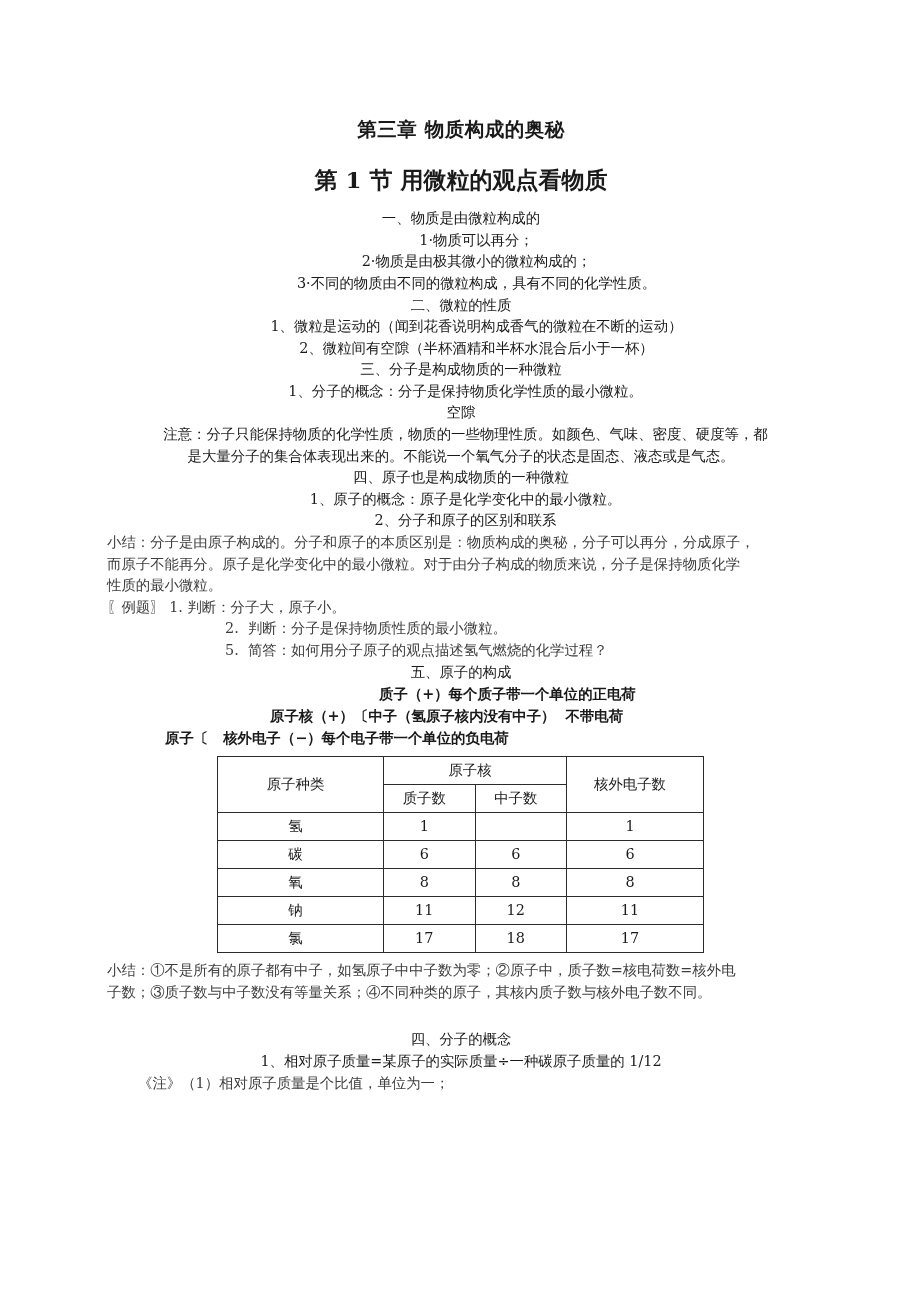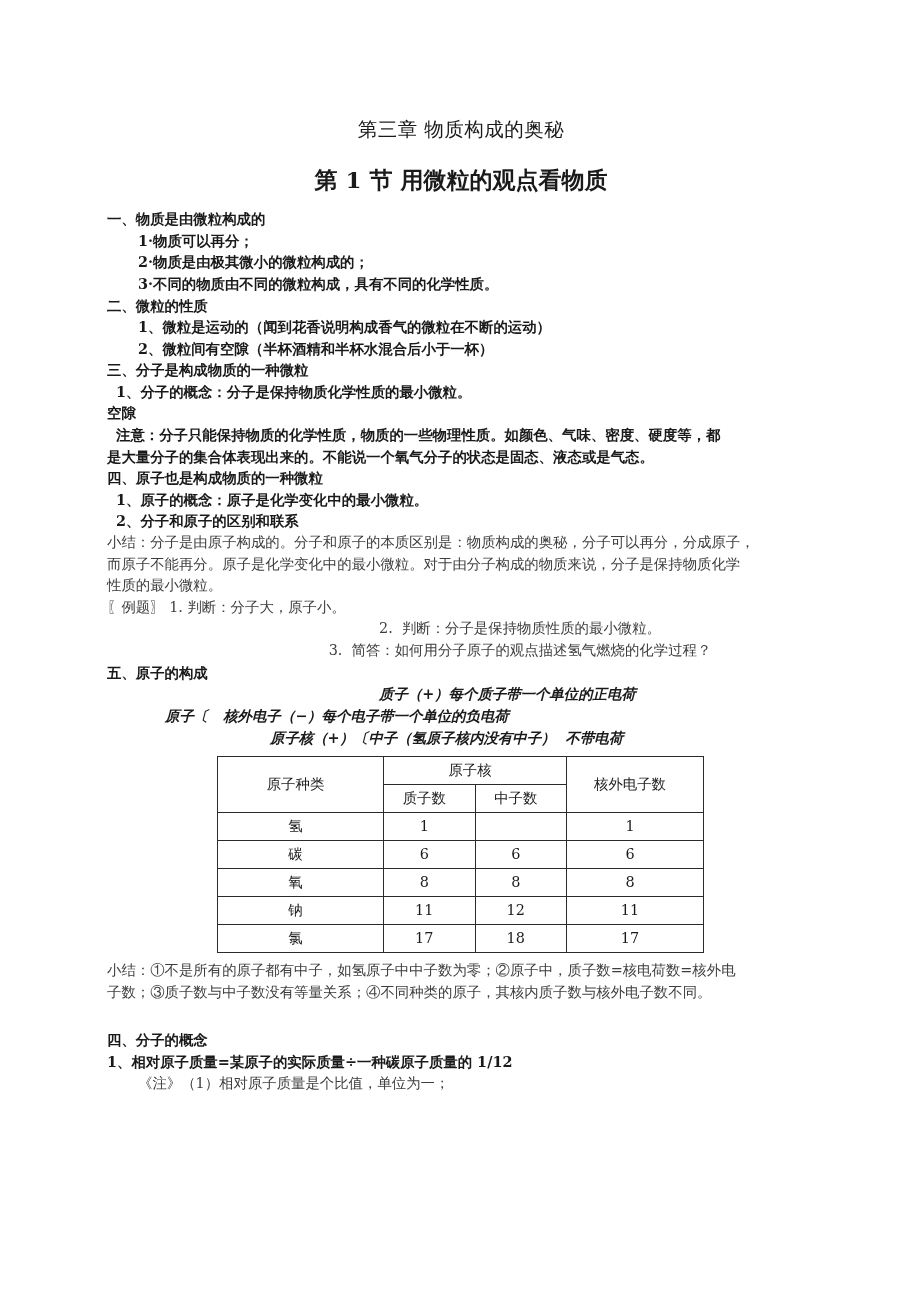--- a/index.html
+++ b/index.html
@@ -18,21 +18,21 @@
     position: relative;
     width: 920px;
     height: 1302px;
     box-sizing: border-box;
     padding: 0 105px 0 107px;
   }
 
   
   .doc-title {
     text-align: center;
-    font-weight: normal;
+    font-weight: bold;
     font-size: 19.5px;
     letter-spacing: 0.5px;
     margin: 0;
     padding-top: 118px;
     line-height: 1.25;
   }
   .doc-subtitle {
     text-align: center;
     font-weight: bold;
     font-size: 23px;
@@ -43,35 +43,34 @@
   }
 
   
   .line {
     font-size: 14.4px;
     line-height: 21.6px;
     margin: 0;
     white-space: pre-wrap;
     word-break: break-all;
   }
-  .bold { font-weight: bold; }
+  .bold { font-weight: normal; text-align: center; }
   .gray { color: #3d3d3d; }
   .i1 { padding-left: 31px; }
   .i-half { padding-left: 9px; }
-  .i3 { padding-left: 118px; text-align: center; }
+  .i3 { padding-left: 118px; }
 
   
   .atom-block { margin: 0; }
   .atom-line {
     font-size: 14.4px;
     line-height: 22px;
     margin: 0;
     white-space: pre;
     font-weight: bold;
-    font-style: italic;
   }
   .atom-l1 { padding-left: 272px; }
   .atom-l2 { padding-left: 163px; }
   .atom-l3 { padding-left: 58px; }
 
   
   .tbl-wrap {
     margin: 7px 0 0 110px;
   }
   table.atom-table {
@@ -123,28 +122,28 @@
   <p class="line bold">四、原子也是构成物质的一种微粒</p>
   <p class="line bold i-half">1、原子的概念：原子是化学变化中的最小微粒。</p>
   <p class="line bold i-half">2、分子和原子的区别和联系</p>
 
   <p class="line gray">小结：分子是由原子构成的。分子和原子的本质区别是：物质构成的奥秘，分子可以再分，分成原子，</p>
   <p class="line gray">而原子不能再分。原子是化学变化中的最小微粒。对于由分子构成的物质来说，分子是保持物质化学</p>
   <p class="line gray">性质的最小微粒。</p>
 
   <p class="line gray">〖例题〗 1. 判断：分子大，原子小。</p>
   <p class="line gray i3">2.  判断：分子是保持物质性质的最小微粒。</p>
-  <p class="line gray i3">3.  简答：如何用分子原子的观点描述氢气燃烧的化学过程？</p>
+  <p class="line gray i3">5.  简答：如何用分子原子的观点描述氢气燃烧的化学过程？</p>
 
   <p class="line bold">五、原子的构成</p>
 
   <div class="atom-block">
     <p class="atom-line atom-l1">质子（+）每个质子带一个单位的正电荷</p>
+    <p class="atom-line atom-l2">原子核（+）〔中子（氢原子核内没有中子）  不带电荷</p>
     <p class="atom-line atom-l3">原子〔   核外电子（−）每个电子带一个单位的负电荷</p>
-    <p class="atom-line atom-l2">原子核（+）〔中子（氢原子核内没有中子）  不带电荷</p>
   </div>
 
   <div class="tbl-wrap">
     <table class="atom-table">
       <thead>
         <tr>
           <th class="col-kind" rowspan="2">原子种类</th>
           <th colspan="2">原子核</th>
           <th class="col-e" rowspan="2">核外电子数</th>
         </tr>

